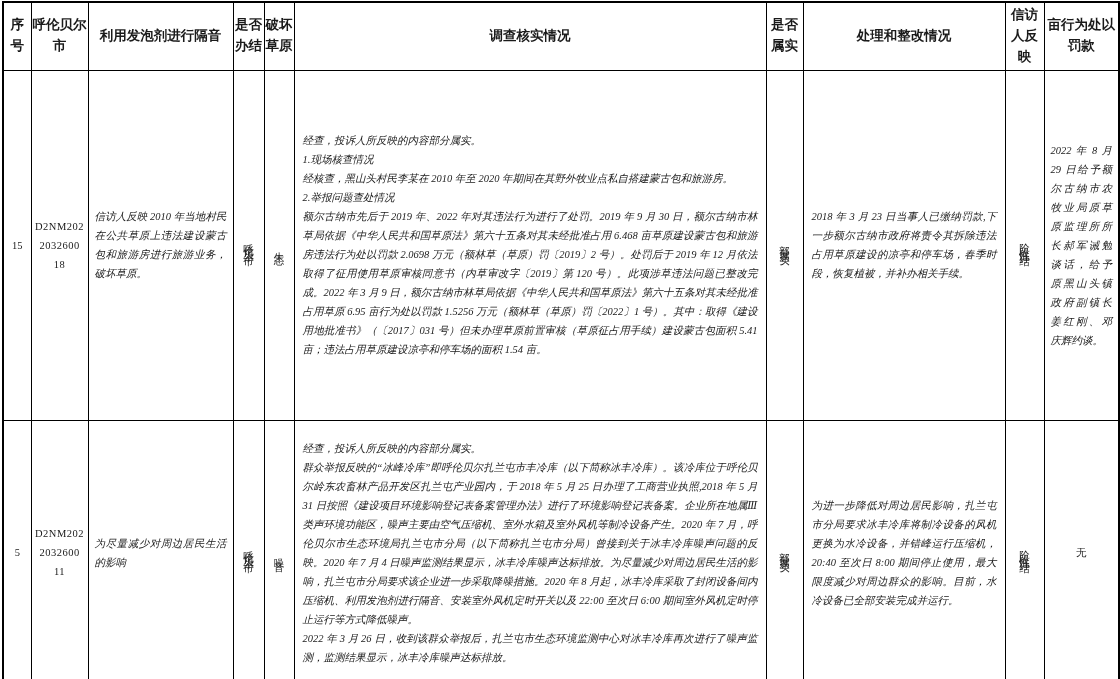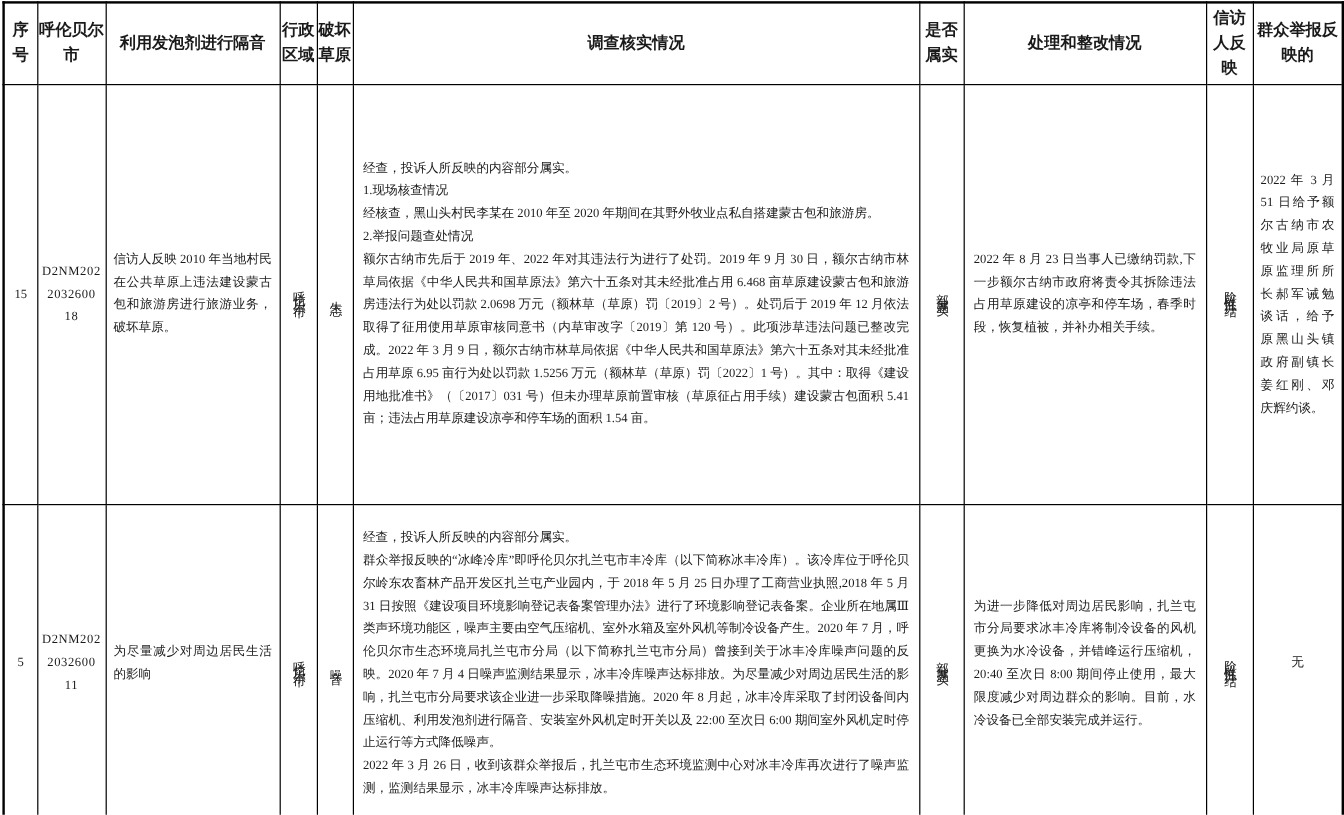--- a/index.html
+++ b/index.html
@@ -5,21 +5,21 @@
   html,body{margin:0;padding:0;background:#fff;}
   body{width:1120px;height:679px;overflow:hidden;
        font-family:"Liberation Serif","DejaVu Serif",serif;color:#1a1a1a;}
   .sheet{width:1116px;height:675px;margin:1px 2px;}
   table{border-collapse:collapse;table-layout:fixed;width:1116px;height:675px;
         border:2px solid #000;padding-left:43px;}
   th,td{border:1px solid #000;padding:0 3px;overflow:hidden;vertical-align:middle;}
   th{font-size:13.5px;font-weight:bold;line-height:1.55;text-align:center;padding:2px 1px;}
   td{font-size:10.5px;line-height:19px;}
   .c{text-align:center;margin-top:15px;}
-  .j{text-align:justify;text-justify:inter-ideograph;}
+  .j{text-align:justify;text-justify:inter-ideograph;font-style:italic;}
   .pad8{padding:6px 8px;}
   .pad6{padding:6px 6px;}
   .prelines{white-space:pre-line;}
   .vtext{writing-mode:vertical-rl;text-orientation:upright;
          letter-spacing:3px;display:inline-block;line-height:15px;}
   .vwrap{max-height:56px;}
   .caseno{letter-spacing:0.5px;}
   .row-hi{height:350px;}
   .row-lo{height:265px;}
   .head-row{height:56px;}
@@ -39,47 +39,47 @@
       <col style="width:37px">
         <col style="width:202px">
         <col style="width:39px">
       <col style="width:75px">
     </colgroup>
     <thead>
       <tr class="head-row">
         <th>序号</th>
         <th>呼伦贝尔市</th>
         <th>利用发泡剂进行隔音</th>
-        <th>行政区域</th>
+        <th>是否办结</th>
         <th>破坏草原</th>
         <th>调查核实情况</th>
         <th>是否属实</th>
         <th>处理和整改情况</th>
         <th>信访人反映</th>
-        <th>群众举报反映的</th>
+        <th>亩行为处以罚款</th>
       </tr>
     </thead>
     <tbody>
       <tr class="row-hi">
         <td class="c">15</td>
         <td class="c prelines caseno">D2NM202
 2032600
 18</td>
         <td class="j pad6">信访人反映 2010 年当地村民在公共草原上违法建设蒙古包和旅游房进行旅游业务，破坏草原。</td>
         <td class="c"><span class="vtext">呼伦贝尔市</span></td>
         <td class="c"><span class="vtext">生态</span></td>
         <td class="j pad8 prelines">经查，投诉人所反映的内容部分属实。
 1.现场核查情况
 经核查，黑山头村民李某在 2010 年至 2020 年期间在其野外牧业点私自搭建蒙古包和旅游房。
 2.举报问题查处情况
 额尔古纳市先后于 2019 年、2022 年对其违法行为进行了处罚。2019 年 9 月 30 日，额尔古纳市林草局依据《中华人民共和国草原法》第六十五条对其未经批准占用 6.468 亩草原建设蒙古包和旅游房违法行为处以罚款 2.0698 万元（额林草（草原）罚〔2019〕2 号）。处罚后于 2019 年 12 月依法取得了征用使用草原审核同意书（内草审改字〔2019〕第 120 号）。此项涉草违法问题已整改完成。2022 年 3 月 9 日，额尔古纳市林草局依据《中华人民共和国草原法》第六十五条对其未经批准占用草原 6.95 亩行为处以罚款 1.5256 万元（额林草（草原）罚〔2022〕1 号）。其中：取得《建设用地批准书》（〔2017〕031 号）但未办理草原前置审核（草原征占用手续）建设蒙古包面积 5.41 亩；违法占用草原建设凉亭和停车场的面积 1.54 亩。</td>
         <td class="c"><span class="vtext">部分属实</span></td>
-        <td class="j pad8">2022 年 8 月 23 日当事人已缴纳罚款,下一步额尔古纳市政府将责令其拆除违法占用草原建设的凉亭和停车场，春季时段，恢复植被，并补办相关手续。</td>
+        <td class="j pad8">2018 年 3 月 23 日当事人已缴纳罚款,下一步额尔古纳市政府将责令其拆除违法占用草原建设的凉亭和停车场，春季时段，恢复植被，并补办相关手续。</td>
         <td class="c"><span class="vtext vwrap">阶段性办结</span></td>
-        <td class="j pad6">2022 年 3 月 51 日给予额尔古纳市农牧业局原草原监理所所长郝军诫勉谈话，给予原黑山头镇政府副镇长姜红刚、邓庆辉约谈。</td>
+        <td class="j pad6">2022 年 8 月 29 日给予额尔古纳市农牧业局原草原监理所所长郝军诫勉谈话，给予原黑山头镇政府副镇长姜红刚、邓庆辉约谈。</td>
       </tr>
       <tr class="row-lo">
         <td class="c">5</td>
         <td class="c prelines caseno">D2NM202
 2032600
 11</td>
         <td class="j pad6">为尽量减少对周边居民生活的影响</td>
         <td class="c"><span class="vtext">呼伦贝尔市</span></td>
         <td class="c"><span class="vtext">噪音</span></td>
         <td class="j pad8 prelines">经查，投诉人所反映的内容部分属实。

